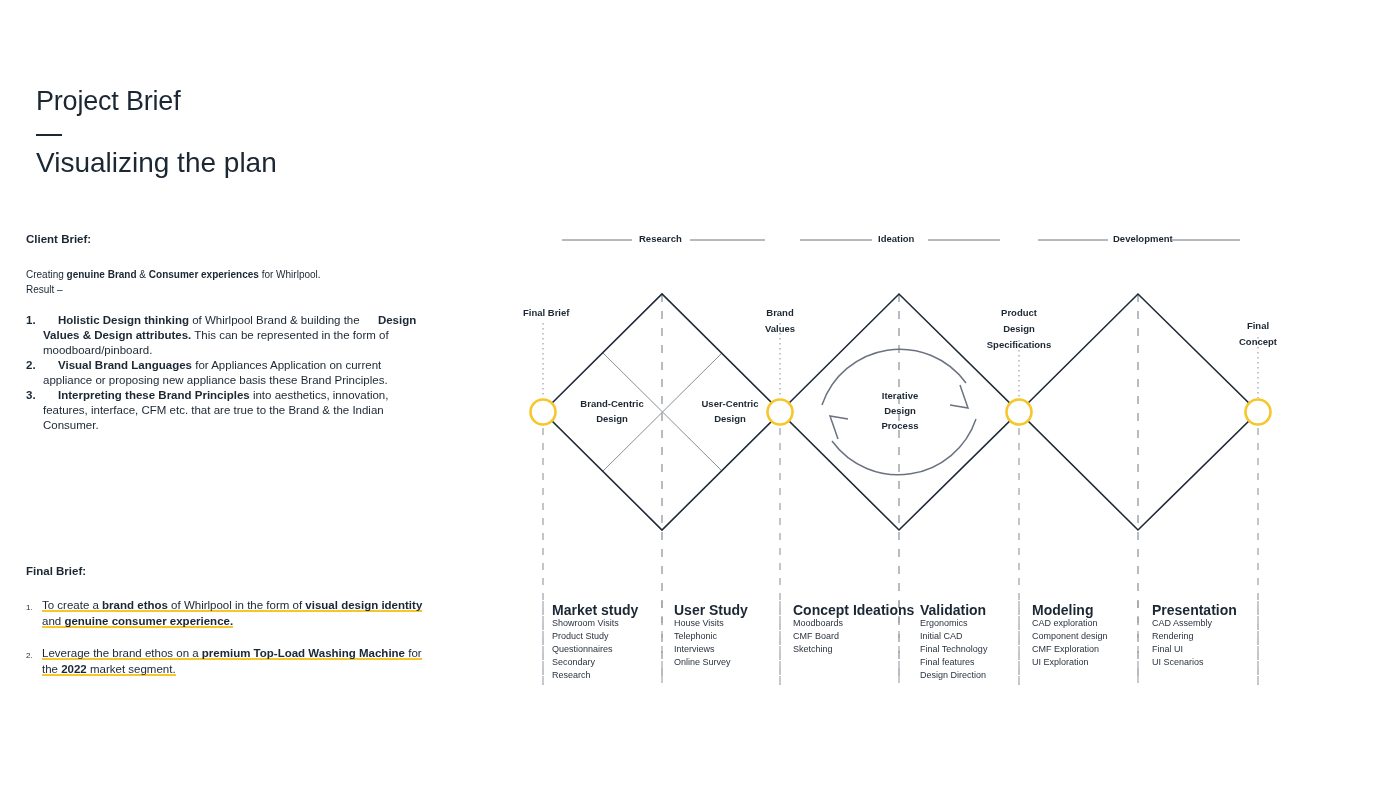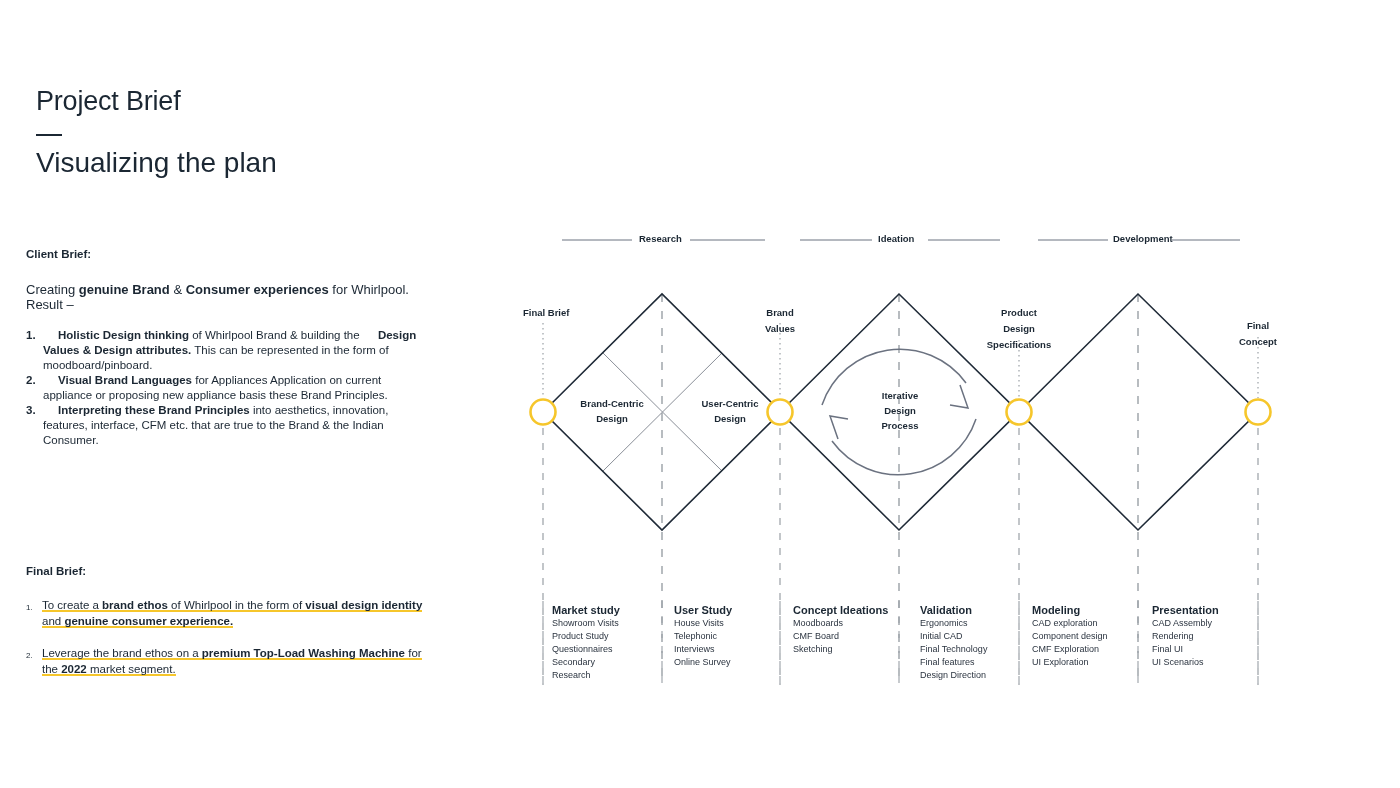--- a/index.html
+++ b/index.html
@@ -46,23 +46,23 @@
     line-height: 26px;
   }
 
   .section-head {
     font-size: 11.5px;
     font-weight: 700;
     color: #1b2733;
     margin: 0;
     line-height: 15px;
   }
-  .client-brief-block { position: absolute; left: 26px; top: 247px; width: 400px; }
+  .client-brief-block { position: absolute; left: 26px; top: 232px; width: 400px; }
   .body-text {
-    font-size: 13px;
+    font-size: 10px;
     line-height: 15px;
     color: #1b2733;
     font-weight: 400;
     margin: 0;
   }
   .body-text b { font-weight: 700; }
   .intro { margin-top: 20px; }
 
   ol.num-list {
     margin: 16px 0 0 0;
@@ -161,21 +161,21 @@
   .act-col {
     position: absolute;
     font-size: 9px;
     line-height: 13px;
     color: #2b3440;
     white-space: nowrap;
   }
   .act-col .act-title {
     font-weight: 700;
     color: #1b2733;
-    font-size: 11px;
+    font-size: 14px;
     display: block;
     margin-bottom: 0px;
   }
   .act-col .act-item { display: block; font-weight: 400; }
 </style>
 </head>
 <body>
 
 <div id="page">
 

